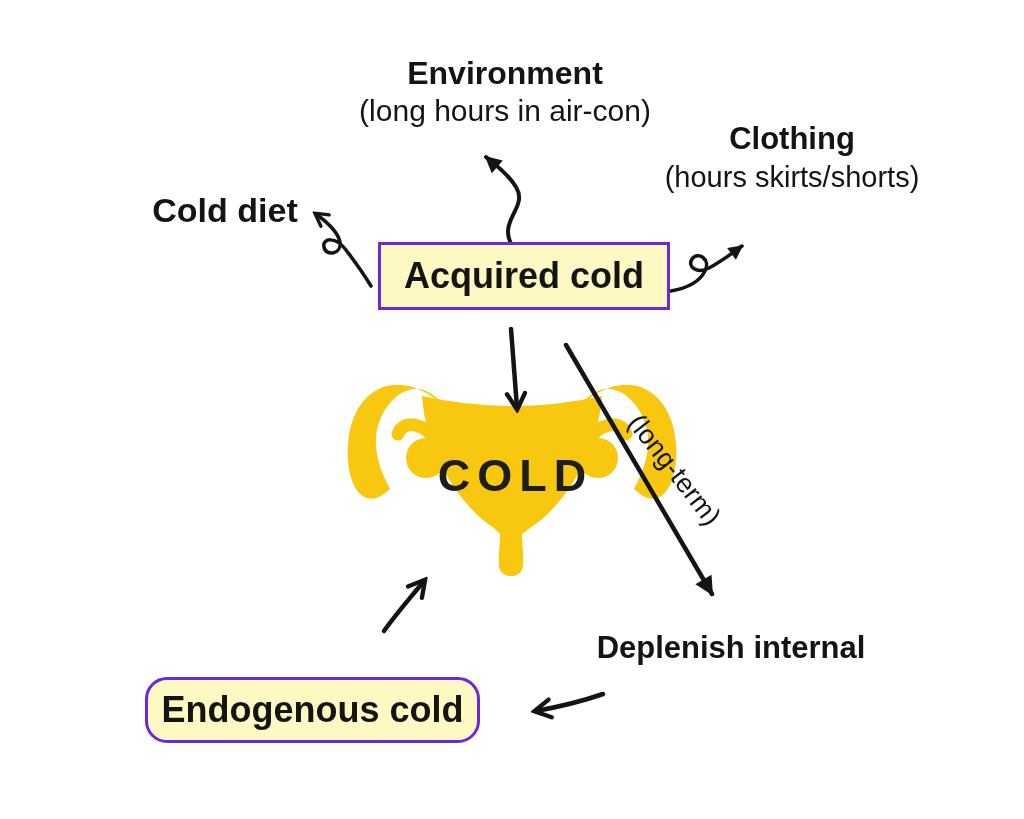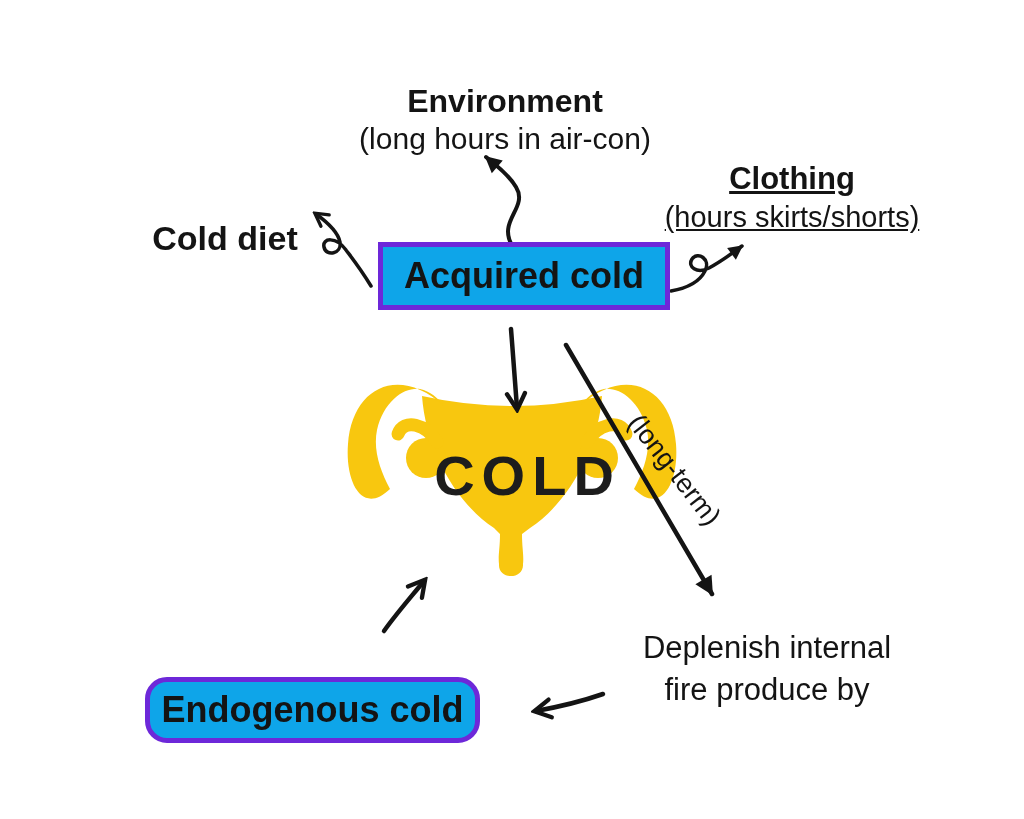--- a/index.html
+++ b/index.html
@@ -2,34 +2,34 @@
 <html><head>
 <meta charset="utf-8">
 <style>
   html,body{margin:0;padding:0;background:#ffffff;}
   #canvas{
     position:relative;width:1024px;height:819px;background:#ffffff;overflow:hidden;
     font-family:"Liberation Sans",sans-serif;color:#141414;
   }
   .abs{position:absolute;}
   .center-x{transform:translateX(-50%);text-align:center;}
-  .node-title{font-weight:bold;font-size:32px;line-height:38px;white-space:nowrap;margin-top:28px;}
+  .node-title{font-weight:bold;font-size:32px;line-height:38px;white-space:nowrap;}
   .node-sub{font-weight:normal;font-size:30px;line-height:38px;white-space:nowrap;text-align:center;}
   .ybox{
-    background:#0ea5e9;border:5px solid #6d28d9;box-sizing:border-box;
+    background:#fef9c3;border:3px solid #6d28d9;box-sizing:border-box;
     display:flex;align-items:center;justify-content:center;
     font-weight:bold;font-size:36px;white-space:nowrap;
   }
   #womb-label{left:512px;top:452px;font-weight:bold;color:#1d1d1d;
-    font-size:56px;line-height:47px;letter-spacing:7px;padding-left:7px;white-space:nowrap;margin-left:12px;}
+    font-size:45px;line-height:47px;letter-spacing:7px;padding-left:7px;white-space:nowrap;}
   #longterm-label{
     left:674px;top:470px;font-size:27px;white-space:nowrap;
     transform:translate(-50%,-50%) rotate(52deg);
   }
-  #deplenish-label{left:767px;top:627px;font-weight:normal;font-size:31px;line-height:42px;white-space:nowrap;}
+  #deplenish-label{left:731px;top:627px;font-weight:bold;font-size:31px;line-height:42px;white-space:nowrap;}
   svg.layer{position:absolute;left:0;top:0;pointer-events:none;}
 </style>
 </head>
 <body>
 
 <div id="canvas">
 
   <svg class="layer" style="left:340px;top:358px;" width="344" height="290" viewBox="0 0 344 290">
     <g fill="#F8C70F" stroke="none">
 
@@ -86,31 +86,30 @@
       <path d="M 384,631 C 396,614 411,597 424,581" stroke-width="4.5" marker-end="url(#mo)"></path>
       <path d="M 603,694 C 580,702 558,707 536,711" stroke-width="4.5" marker-end="url(#mo)"></path>
     </g>
   </svg>
 
   <div class="abs center-x" style="left:505px;top:54px;">
     <div class="node-title">Environment</div>
     <div class="node-sub">(long hours in air-con)</div>
   </div>
 
-  <div class="abs center-x" style="left:792px;top:132px;text-decoration:underline;">
+  <div class="abs center-x" style="left:792px;top:120px;">
     <div class="node-title" style="font-size:31px;">Clothing</div>
     <div class="node-sub" style="font-size:29px;">(hours skirts/shorts)</div>
   </div>
 
   <div class="abs center-x node-title" style="left:225px;top:191px;font-size:34px;">Cold diet</div>
 
   <div class="abs ybox" style="left:378px;top:242px;width:292px;height:68px;">Acquired cold</div>
 
   <div id="longterm-label" class="abs">(long-term)</div>
 
   <div id="deplenish-label" class="abs center-x">
     <div>Deplenish internal</div>
-    <div>fire produce by</div>
   </div>
 
   <div class="abs ybox" style="left:145px;top:677px;width:335px;height:66px;border-radius:22px;">Endogenous cold</div>
 
 </div>
 
 </body></html>

